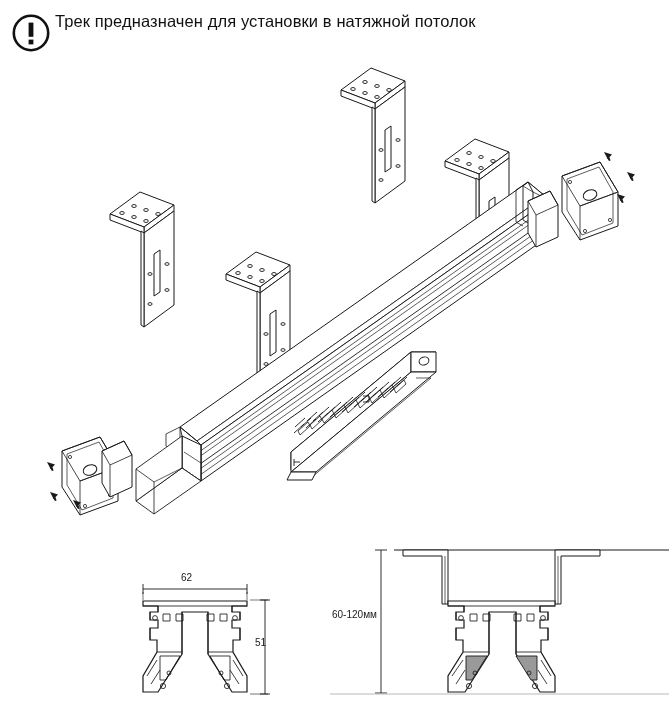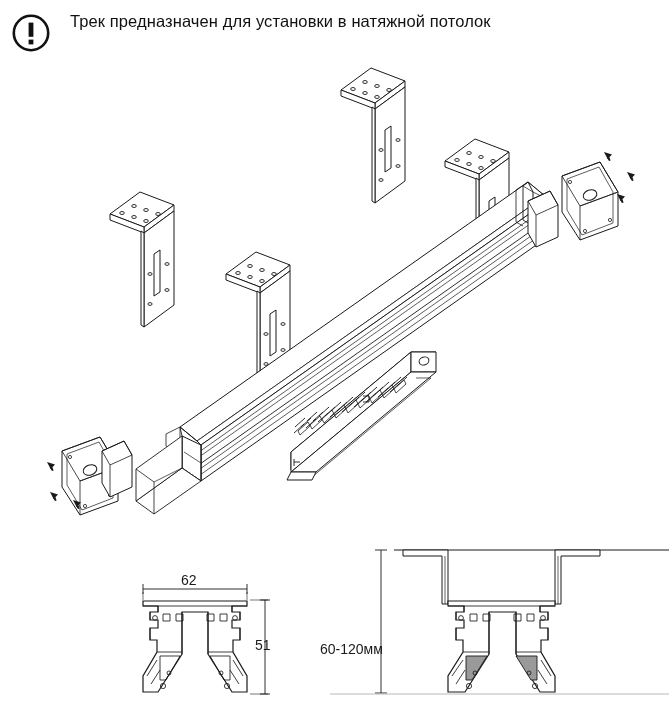--- a/index.html
+++ b/index.html
@@ -14,38 +14,38 @@
   
   .notice{
     position:absolute;left:0;top:0;width:669px;height:70px;
     display:flex;align-items:flex-start;
   }
   .notice-icon{
     margin-left:11px;margin-top:13px;flex:0 0 auto;
     width:40px;height:40px;line-height:0;
   }
   .notice-text{
-    margin-left:19px;margin-top:11px;
+    margin-left:4px;margin-top:11px;
     font-size:16.5px;line-height:1.33;
     letter-spacing:.1px;color:#111;
     max-width:600px;
   }
   .notice-text .l2{display:block;}
 
   
   .art{position:absolute;left:0;top:0;width:669px;height:719px;pointer-events:none;}
 
   .dim-label{
-    position:absolute;font-size:14px;color:#1a1a1a;
+    position:absolute;font-size:10px;color:#1a1a1a;
     font-family:"Liberation Sans","DejaVu Sans",sans-serif;
     white-space:nowrap;
   }
   #lbl-width{left:181px;top:572px;}
   #lbl-height{left:255px;top:637px;}
-  #lbl-depth{left:320px;top:609px;margin-top:32px;}
+  #lbl-depth{left:332px;top:609px;}
 </style>
 </head>
 <body>
 
 <div id="page">
 
   <div class="notice">
     <div class="notice-icon">
       <svg width="40" height="40" viewBox="0 0 40 40">
         <circle cx="20" cy="20" r="17.2" fill="none" stroke="#111" stroke-width="2.6"></circle>

